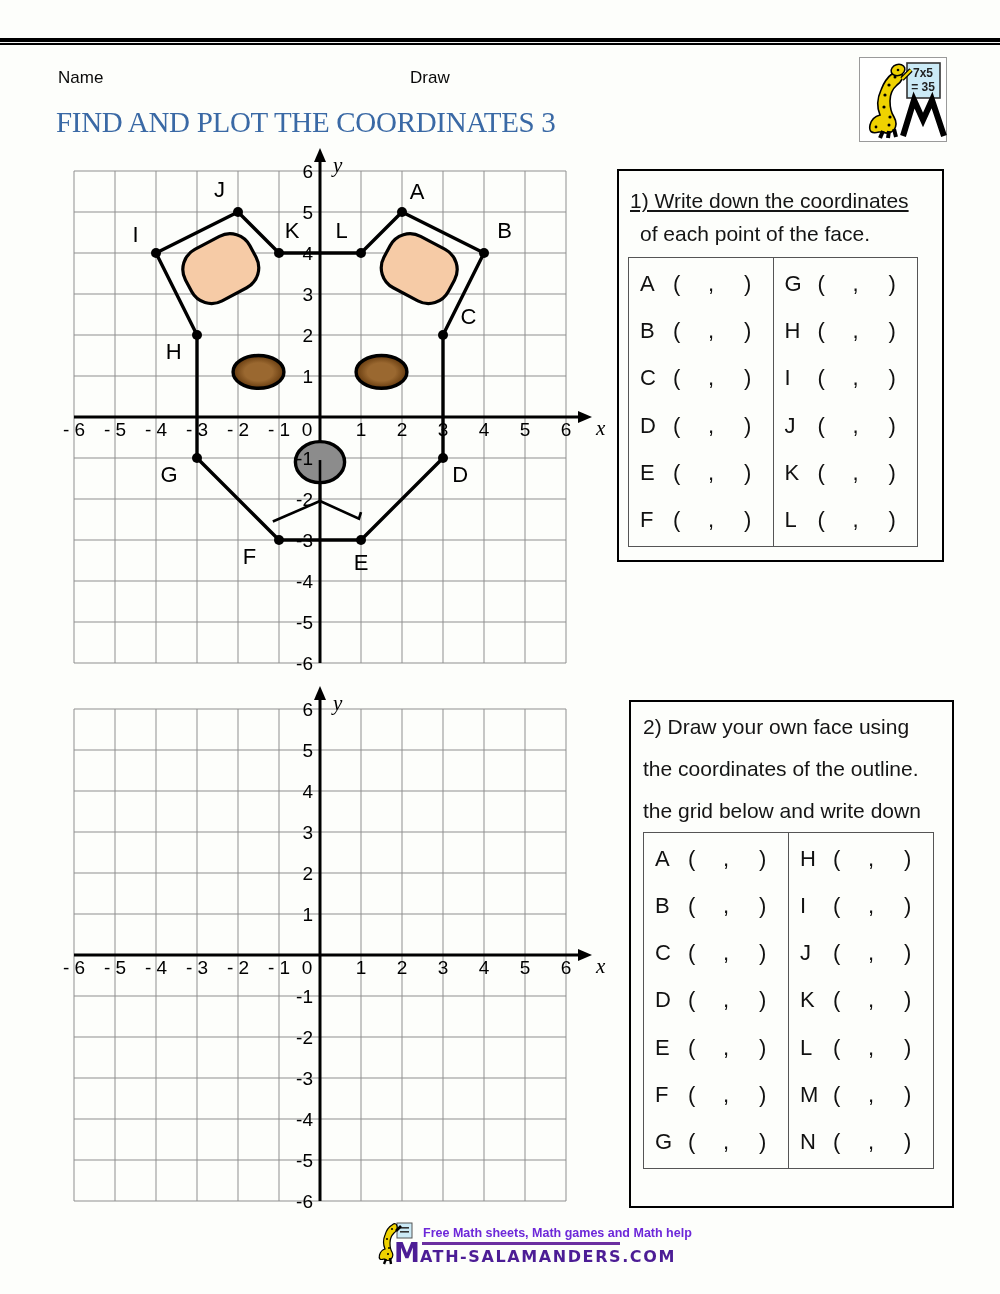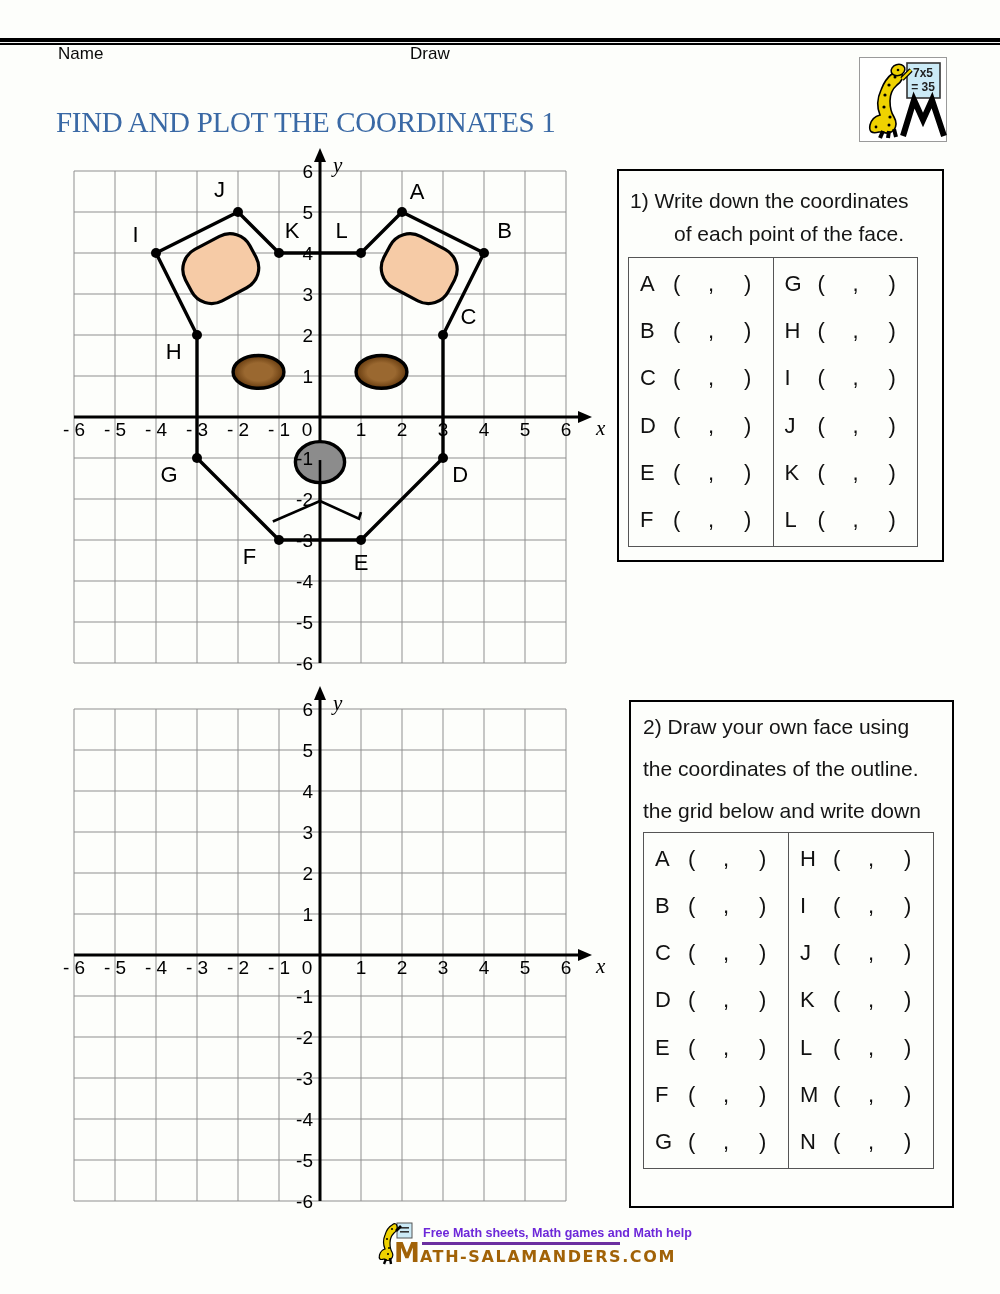--- a/index.html
+++ b/index.html
@@ -5,21 +5,21 @@
   html,body{margin:0;padding:0;}
   body{
     width:1000px;height:1294px;position:relative;overflow:hidden;
     background:#fdfefb;font-family:"Liberation Sans",sans-serif;color:#111;
   }
   .abs{position:absolute;}
   .topbar{
     top:38px;left:0;width:1000px;height:7px;
     background:linear-gradient(to bottom,#000 0 55%,#f4f4f4 55% 70%,#000 70% 100%);
   }
-  .meta-label{top:44px;font-size:17px;color:#0a0a0a;}
+  .meta-label{top:68px;font-size:17px;color:#0a0a0a;}
   .title{
     top:106px;left:56px;
     font-family:"Liberation Serif",serif;font-size:29px;letter-spacing:-0.3px;
     color:#3a69a5;white-space:nowrap;
   }
   .grid-svg{position:absolute;left:50px;}
   .qbox{
     position:absolute;border:2px solid #000;background:transparent;box-sizing:border-box;
   }
   #q1-box{left:617px;top:169px;width:327px;height:393px;}
@@ -32,21 +32,21 @@
   #q1-table{left:9px;top:86px;width:290px;height:290px;}
   #q2-table{left:12px;top:130px;width:291px;height:337px;}
   .coord-col{flex:1 1 50%;display:flex;flex-direction:column;justify-content:space-around;padding:2px 0;}
   .coord-col.right{border-left:1.2px solid #555;}
   .coord-row{display:flex;align-items:center;padding-left:11px;font-size:22px;color:#111;flex:1;}
   .coord-row .ltr{width:33px;}
   .coord-row .open{width:35px;}
   .coord-row .comma{width:36px;}
   .footer-tagline{left:423px;top:1226px;font-size:12.5px;font-weight:bold;color:#6d28d9;white-space:nowrap;}
   .footer-rule{left:422px;top:1242px;width:198px;height:2.5px;background:#6b2fa0;}
-  .footer-site{left:394px;top:1238px;white-space:nowrap;color:#a16207;}
+  .footer-site{left:394px;top:1238px;white-space:nowrap;color:#4c1d95;}
   .site-m{font-size:26px;font-weight:900;font-family:"DejaVu Sans",sans-serif;letter-spacing:0;}
   .site-rest{font-size:16px;font-weight:800;font-family:"DejaVu Sans",sans-serif;letter-spacing:1.6px;}
 </style>
 </head>
 <body>
 
 <div class="abs topbar"></div>
 
 <div class="abs meta-label" style="left:58px;">Name</div>
 <div class="abs meta-label" style="left:410px;">Draw</div>
@@ -74,21 +74,21 @@
       <circle cx="30" cy="28" r="1.6" fill="#000"></circle>
     <circle cx="25" cy="50" r="1.6" fill="#000"></circle>
       <circle cx="31" cy="60" r="1.6" fill="#000"></circle>
     <circle cx="36" cy="20" r="1.5" fill="#000"></circle>
       <circle cx="39" cy="13" r="1.3" fill="#000"></circle>
     <circle cx="30" cy="68" r="1.5" fill="#000"></circle>
       <circle cx="17" cy="70" r="1.4" fill="#000"></circle>
   </g>
 </svg>
 
-<div class="abs title">FIND AND PLOT THE COORDINATES 1</div>
+<div class="abs title">FIND AND PLOT THE COORDINATES 3</div>
 
 <svg id="grid-svg-1" class="grid-svg" style="top:145px" width="570" height="545" viewBox="0 0 570 545">
     <g stroke="#8f8f8f" stroke-width="1">
       <line x1="24" y1="518" x2="24" y2="26"></line>
       <line x1="65" y1="518" x2="65" y2="26"></line>
       <line x1="106" y1="518" x2="106" y2="26"></line>
       <line x1="147" y1="518" x2="147" y2="26"></line>
       <line x1="188" y1="518" x2="188" y2="26"></line>
       <line x1="229" y1="518" x2="229" y2="26"></line>
       <line x1="270" y1="518" x2="270" y2="26"></line>
@@ -250,22 +250,22 @@
       <text x="263" y="402" text-anchor="end">-3</text>
       <text x="263" y="443" text-anchor="end">-4</text>
       <text x="263" y="484" text-anchor="end">-5</text>
       <text x="263" y="525" text-anchor="end">-6</text>
     </g>
     <text x="283" y="27" font-family="&quot;Liberation Serif&quot;,serif" font-style="italic" font-size="21px" fill="#000">y</text>
     <text x="546" y="290" font-family="&quot;Liberation Serif&quot;,serif" font-style="italic" font-size="21px" fill="#000">x</text>
   </svg>
 
 <div id="q1-box" class="qbox">
-  <div class="qline" style="padding:13px 9px 0 11px;">1)  Write down the coordinates</div>
-  <div class="qline" style="padding-left:55px;">of each point of the face.</div>
+  <div class="qline" style="padding:13px 9px 0 11px;text-decoration:underline;">1)  Write down the coordinates</div>
+  <div class="qline" style="padding-left:21px;">of each point of the face.</div>
   <div id="q1-table" class="coord-table">
     <div class="coord-col left" id="q1-col-left">
         <div class="coord-row">
           <span class="ltr">A</span>
           <span class="open">(</span>
           <span class="comma">,</span>
           <span class="close">)</span>
         </div>
         <div class="coord-row">
           <span class="ltr">B</span>

